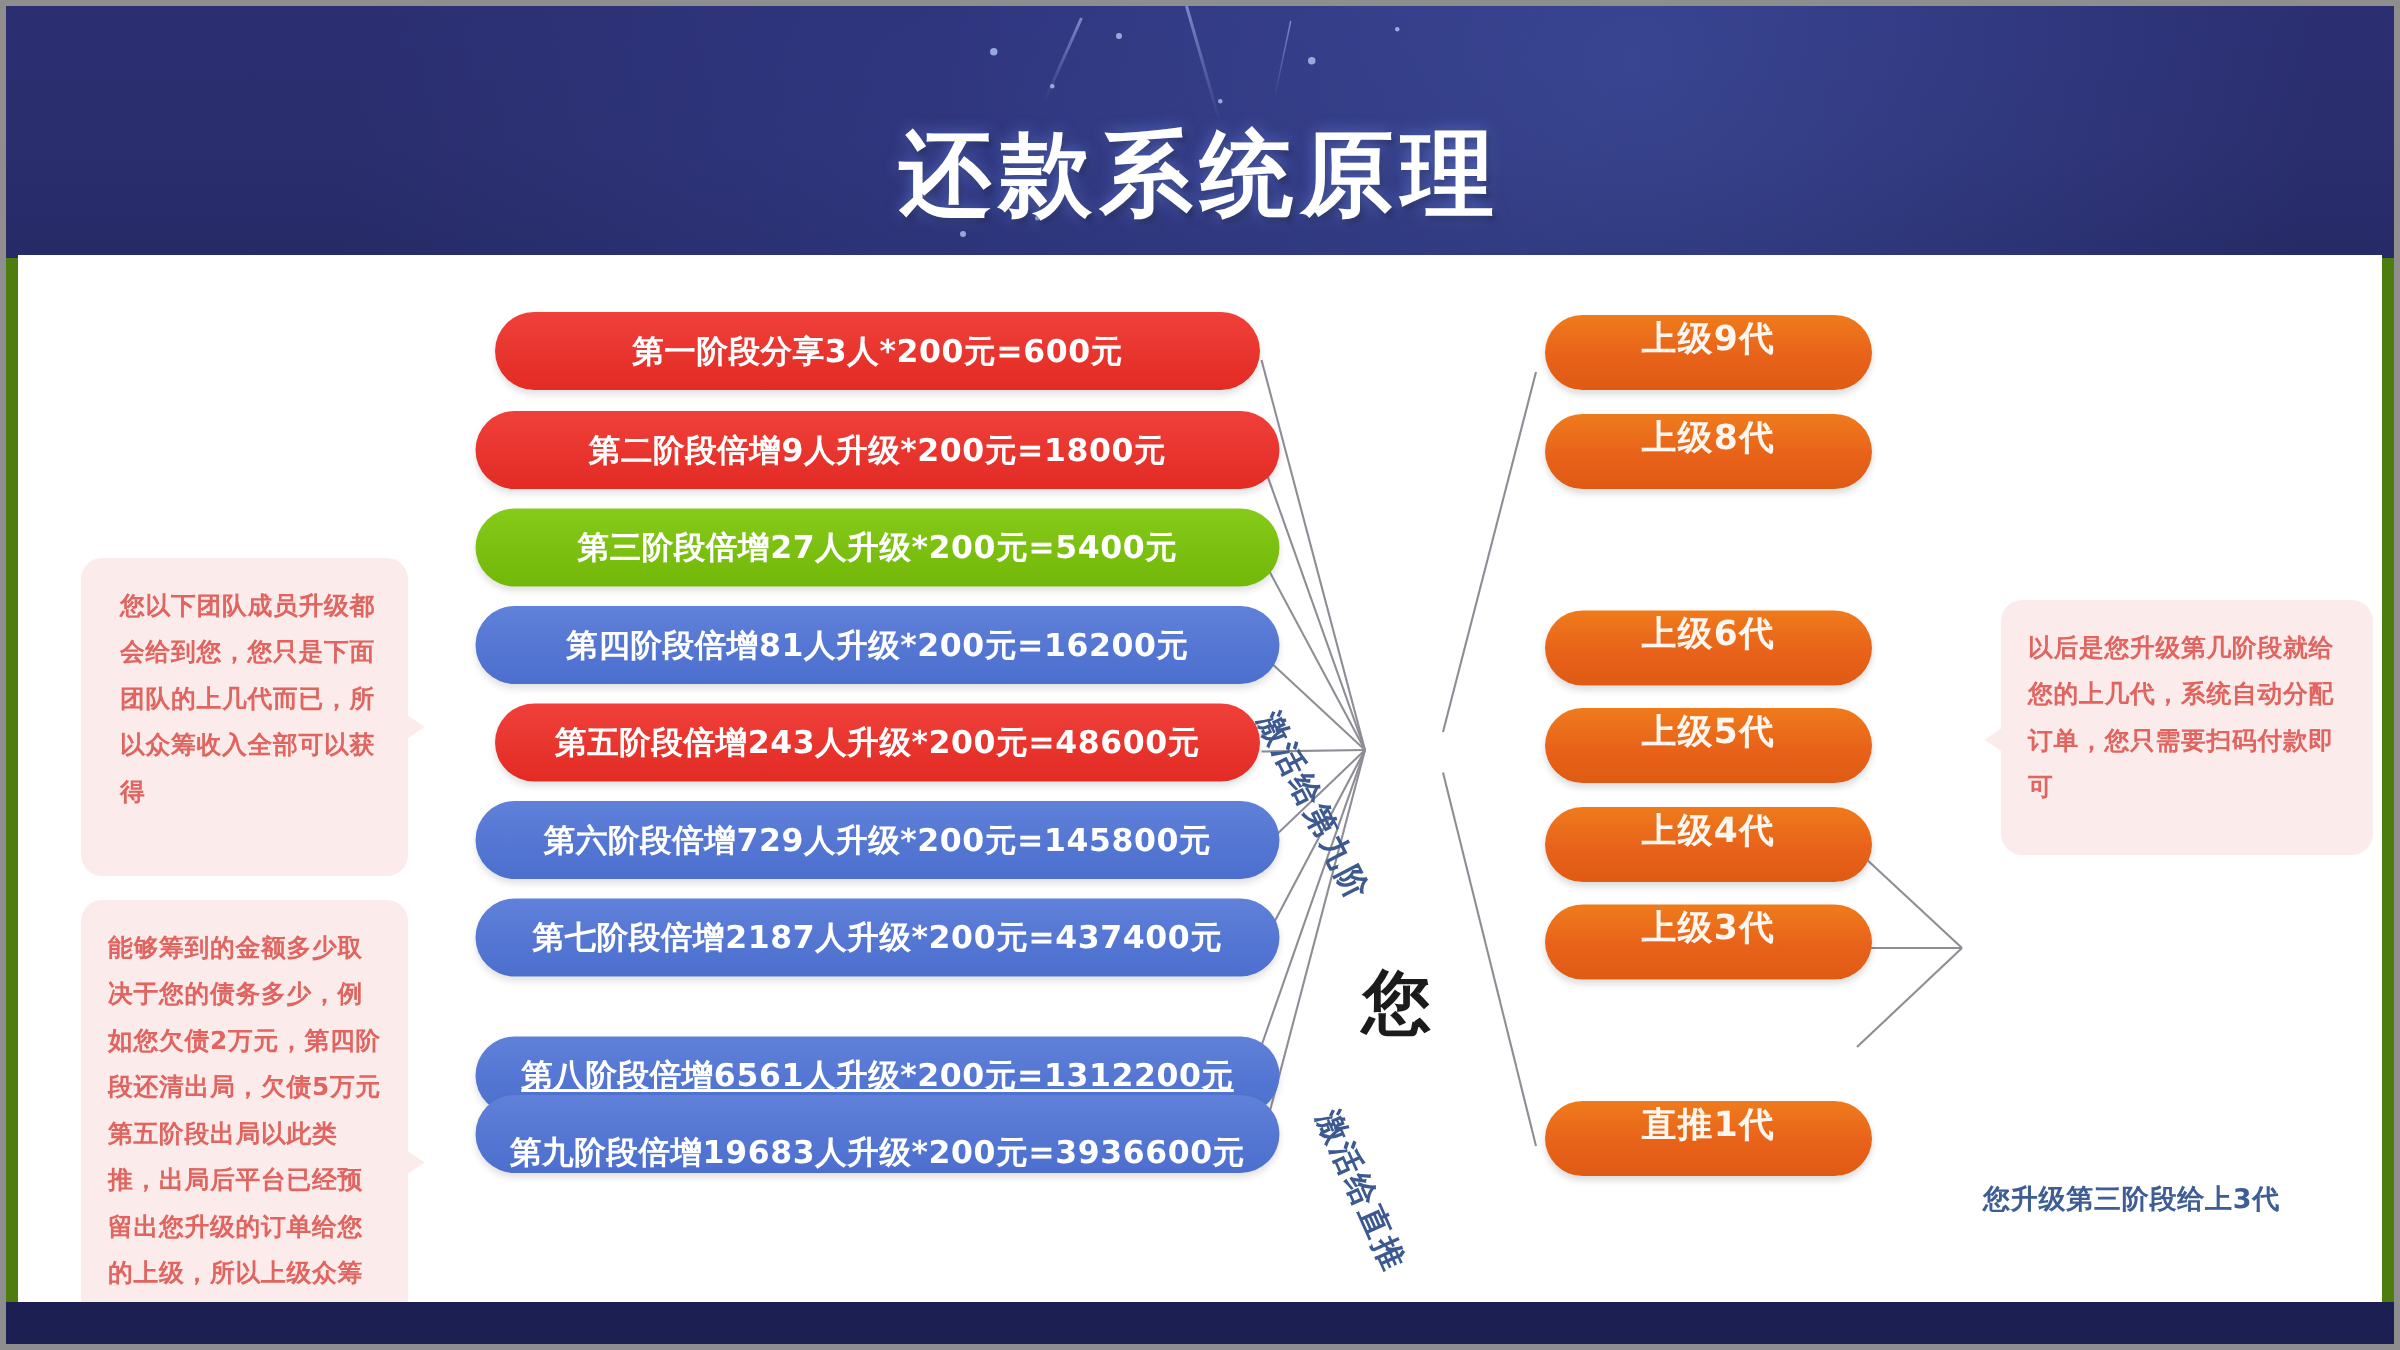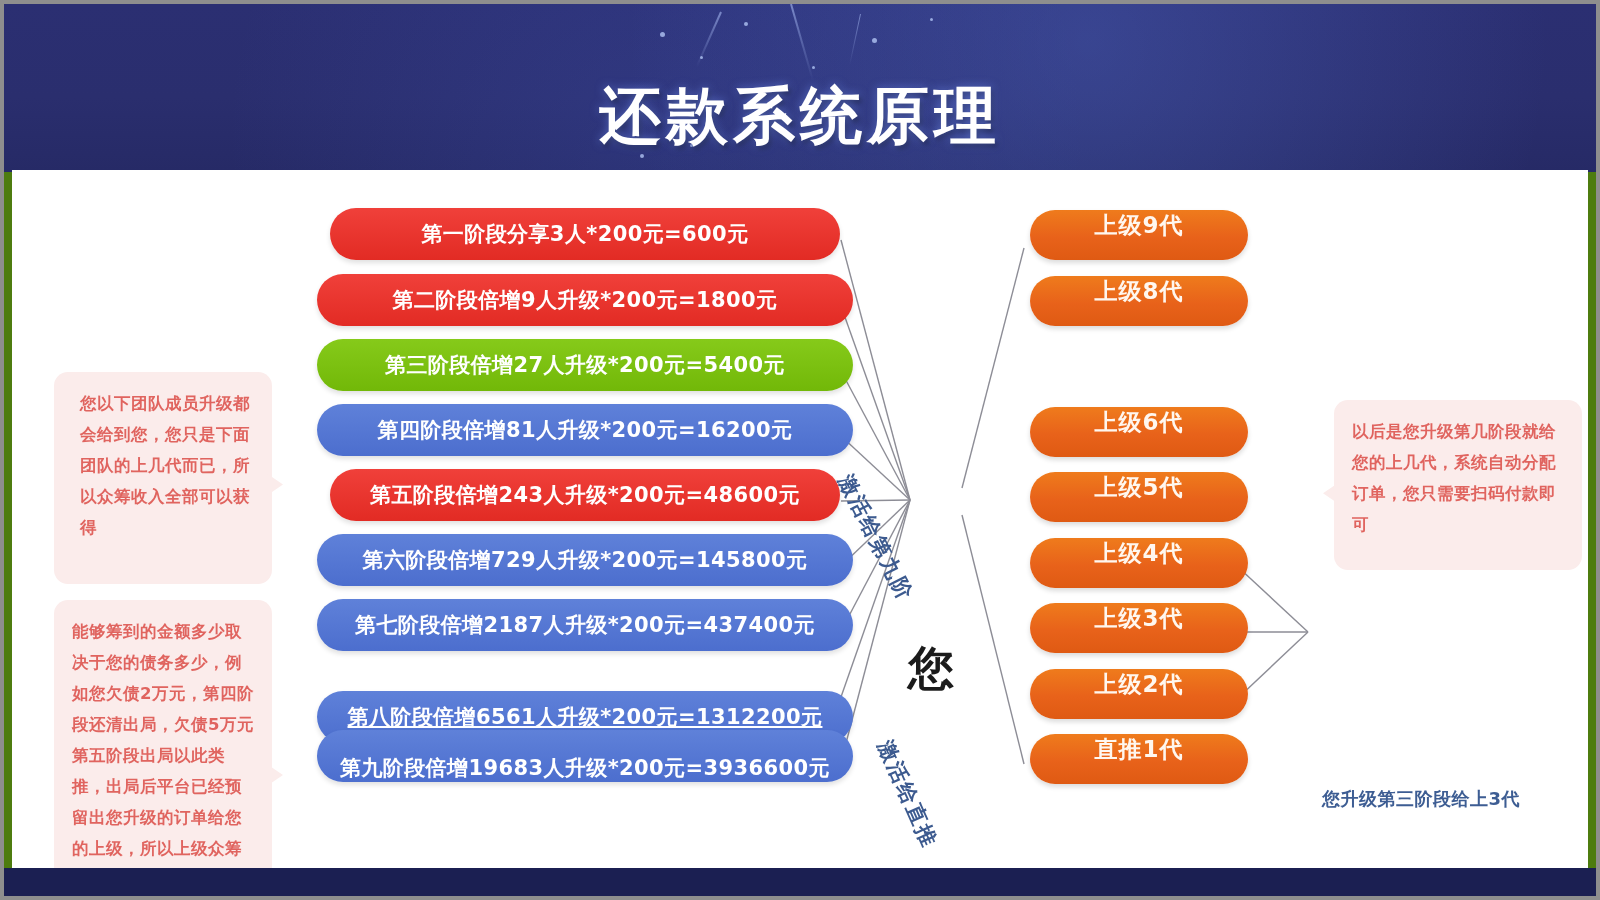--- a/index.html
+++ b/index.html
@@ -209,23 +209,20 @@
       </div>
     <div class="level" style="top:302px;">
         <span>上级5代</span>
       </div>
     <div class="level" style="top:368px;">
         <span>上级4代</span>
       </div>
     <div class="level" style="top:433px;">
         <span>上级3代</span>
       </div>
-    <div class="level" style="top:499px;">
-        <span>上级2代</span>
-      </div>
     <div class="level" style="top:564px;">
         <span>直推1代</span>
       </div>
 
     <div class="annot" id="annot-1">您升级第三阶段给上3代</div>
 
   </div>
 
   <div class="footer"></div>
 </div>

